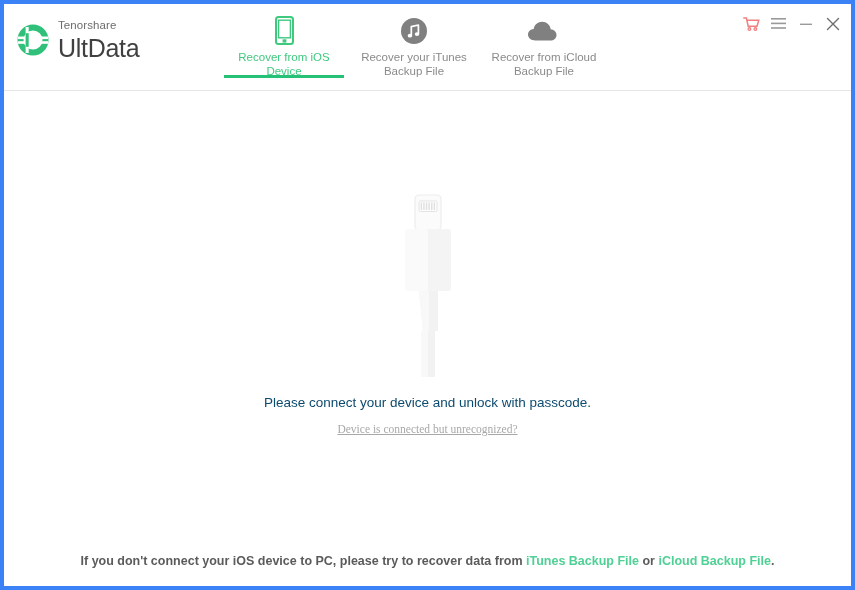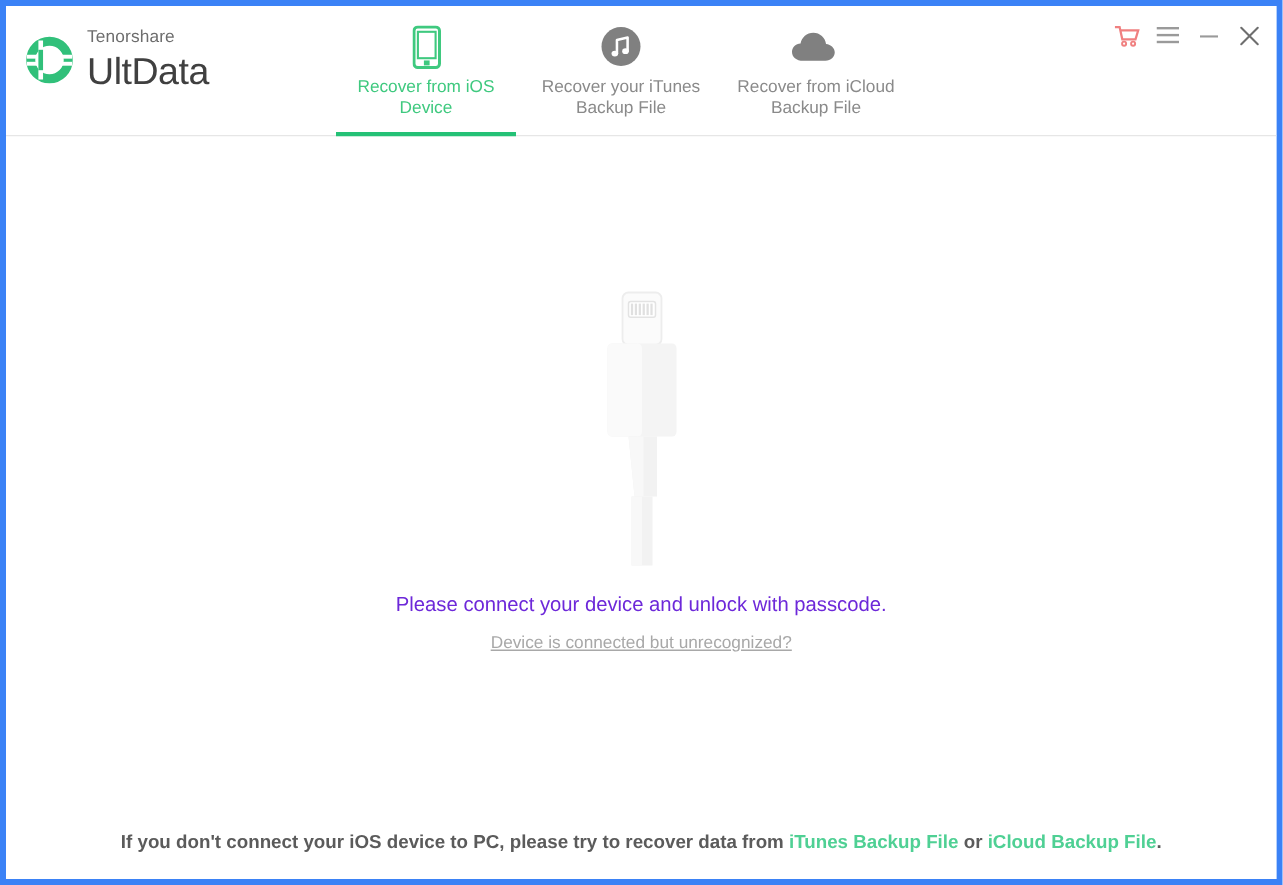--- a/index.html
+++ b/index.html
@@ -69,21 +69,21 @@
   #tabs {
     position: absolute;
     left: 215px;
     top: 0;
     height: 87px;
     display: flex;
     align-items: flex-start;
   }
   .tab {
     width: 130px;
-    height: 87px;
+    height: 74px;
     box-sizing: border-box;
     padding-top: 12px;
     position: relative;
     display: flex;
     flex-direction: column;
     align-items: center;
     cursor: pointer;
   }
   .tab-icon {
     height: 30px;
@@ -146,28 +146,29 @@
     display: flex;
     justify-content: center;
   }
   #connect-msg {
     position: absolute;
     left: 0;
     right: 0;
     top: 304px;
     text-align: center;
     font-size: 13.5px;
-    color: #6d28d9;
+    color: #0c4a6e;
   }
   #unrecognized-link {
     position: absolute;
     left: 0;
     right: 0;
     top: 328px;
     text-align: center;
+    font-family: Liberation Serif, serif;
   }
   #unrecognized-link span {
     font-size: 11.5px;
     color: #a8a8a8;
     text-decoration: underline;
     cursor: pointer;
   }
   #footer-note {
     position: absolute;
     left: 0;

